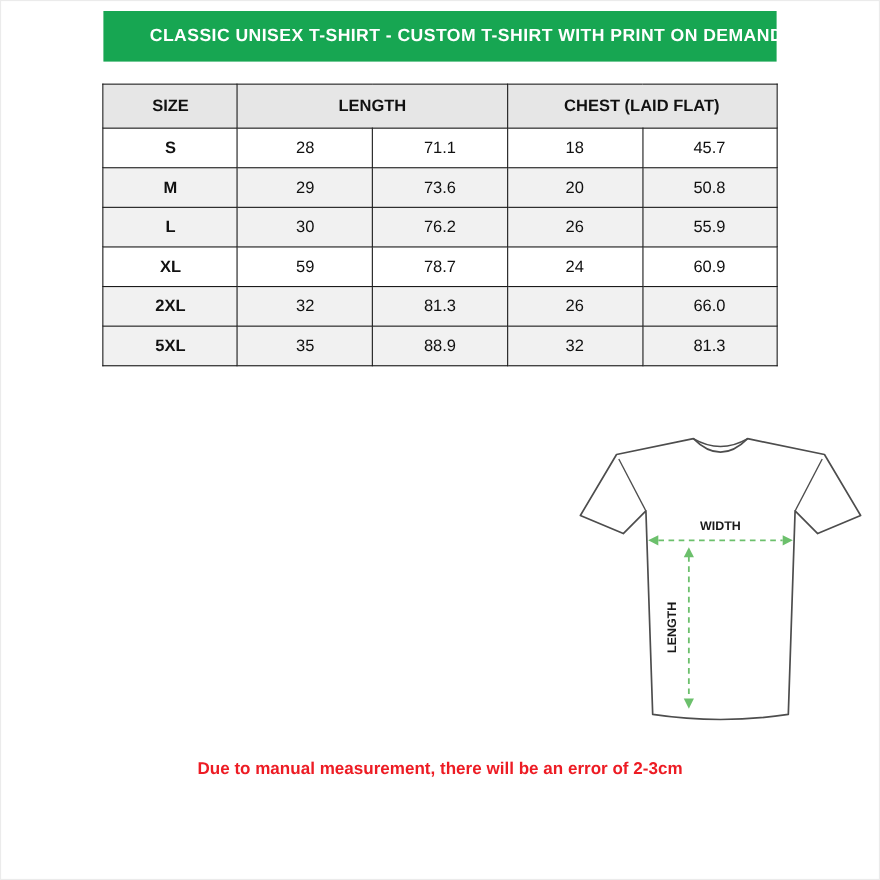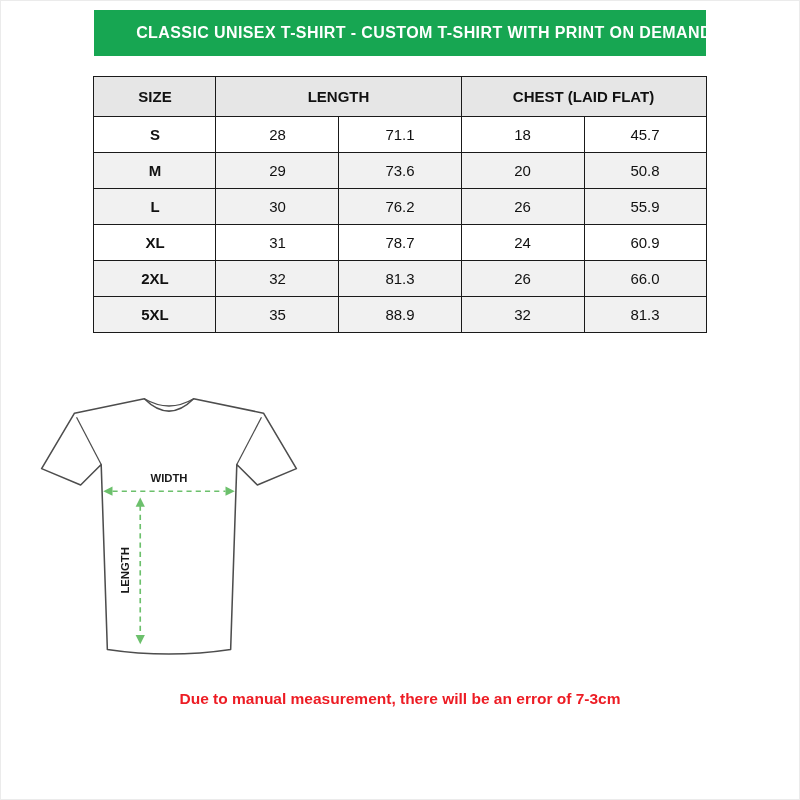--- a/index.html
+++ b/index.html
@@ -47,21 +47,21 @@
   }
   .size-table td { height: 36px; background: #ffffff; }
   .size-table td.size-cell { font-weight: bold; }
   .size-table tbody tr:nth-child(2) td,
   .size-table tbody tr:nth-child(3) td,
   .size-table tbody tr:nth-child(5) td,
   .size-table tbody tr:nth-child(6) td { background: #f1f1f1; }
 
   .diagram {
     margin-top: 37px;
-    text-align: left;
+    text-align: right;
     padding-left: 24px;
   }
 
   .footer-note {
     margin-top: 16px;
     text-align: center;
     color: #ed1c24;
     font-weight: bold;
     font-size: 15.5px;
   }
@@ -107,21 +107,21 @@
       </tr>
       <tr>
         <td class="size-cell">L</td>
         <td>30</td>
         <td>76.2</td>
         <td>26</td>
         <td>55.9</td>
       </tr>
       <tr>
         <td class="size-cell">XL</td>
-        <td>31</td>
+        <td>59</td>
         <td>78.7</td>
         <td>24</td>
         <td>60.9</td>
       </tr>
       <tr>
         <td class="size-cell">2XL</td>
         <td>32</td>
         <td>81.3</td>
         <td>26</td>
         <td>66.0</td>
@@ -151,15 +151,15 @@
       <polygon points="204,118 195,113.5 195,122.5" fill="#6cc06c"></polygon>
       <text x="140" y="109" text-anchor="middle" font-family="Liberation Sans, sans-serif" font-size="11" font-weight="bold" fill="#1a1a1a">WIDTH</text>
 
       <line x1="112" y1="132" x2="112" y2="258" stroke="#6cc06c" stroke-width="1.6" stroke-dasharray="5,4"></line>
       <polygon points="112,124 107.5,133 116.5,133" fill="#6cc06c"></polygon>
       <polygon points="112,267 107.5,258 116.5,258" fill="#6cc06c"></polygon>
       <text transform="translate(101,195) rotate(-90)" text-anchor="middle" font-family="Liberation Sans, sans-serif" font-size="11" font-weight="bold" fill="#1a1a1a">LENGTH</text>
     </svg>
   </div>
 
-  <p class="footer-note">Due to manual measurement, there will be an error of 7-3cm</p>
+  <p class="footer-note">Due to manual measurement, there will be an error of 2-3cm</p>
 
 </div>
 
 </body></html>

